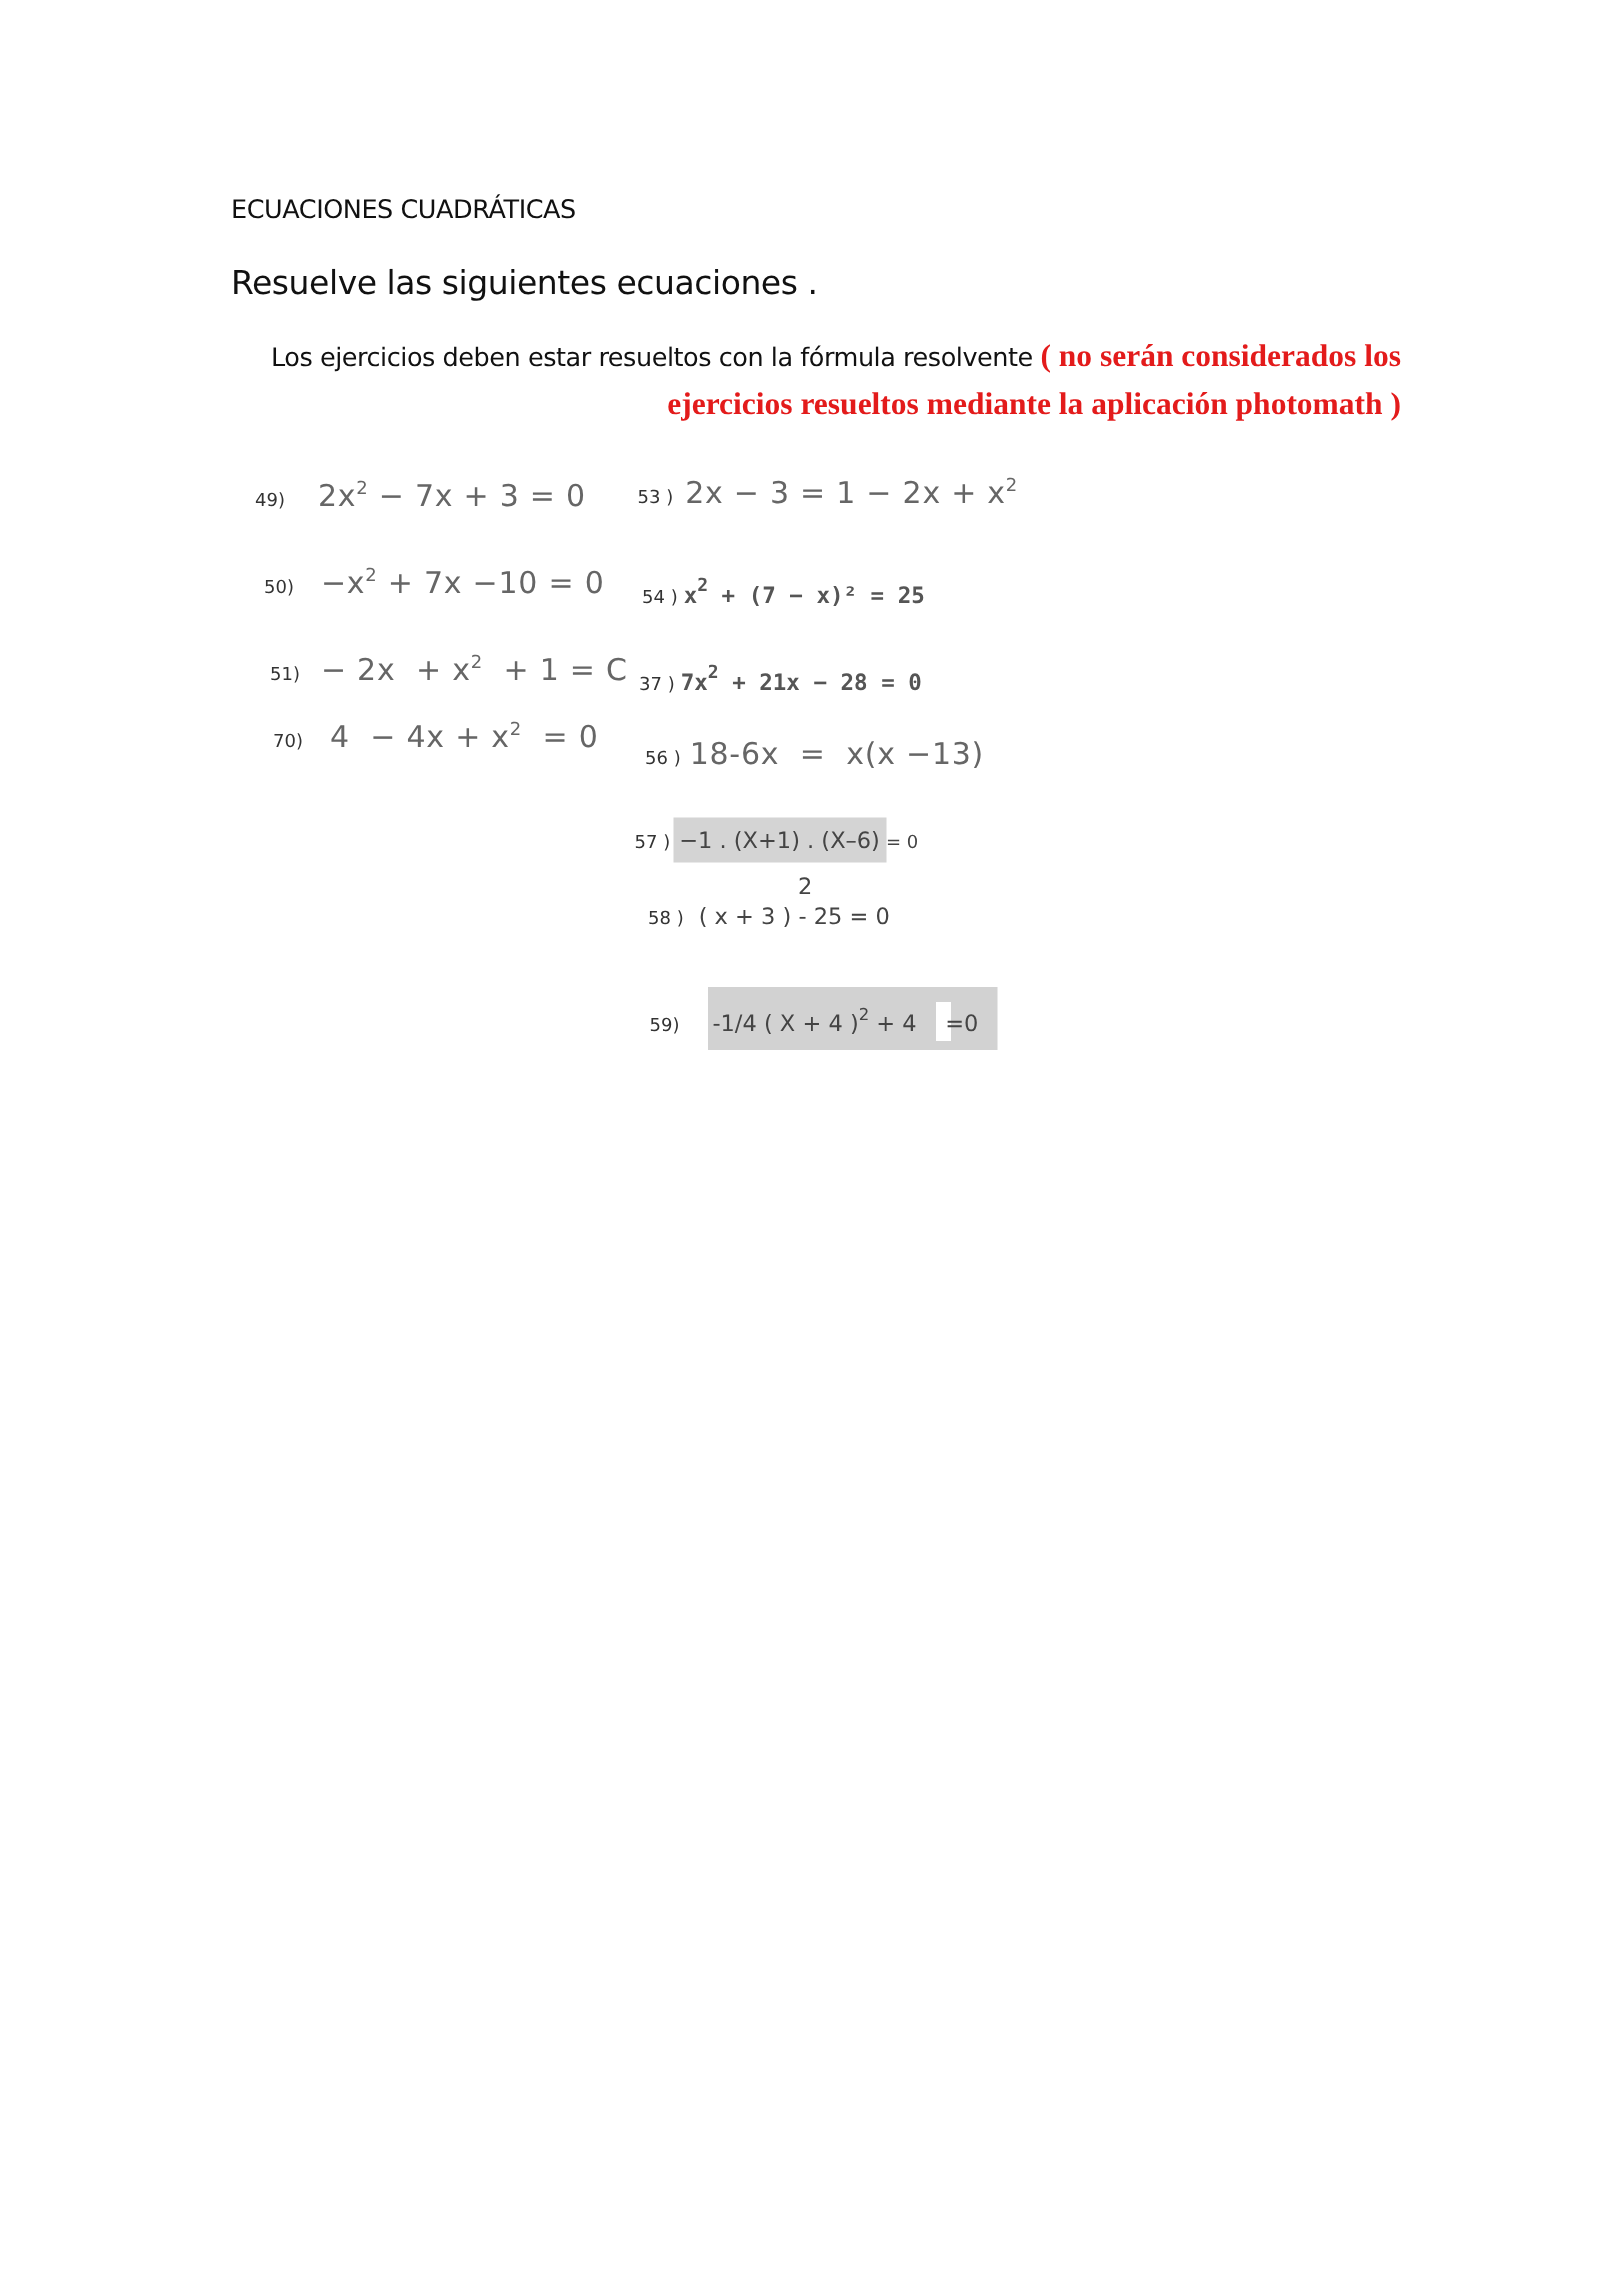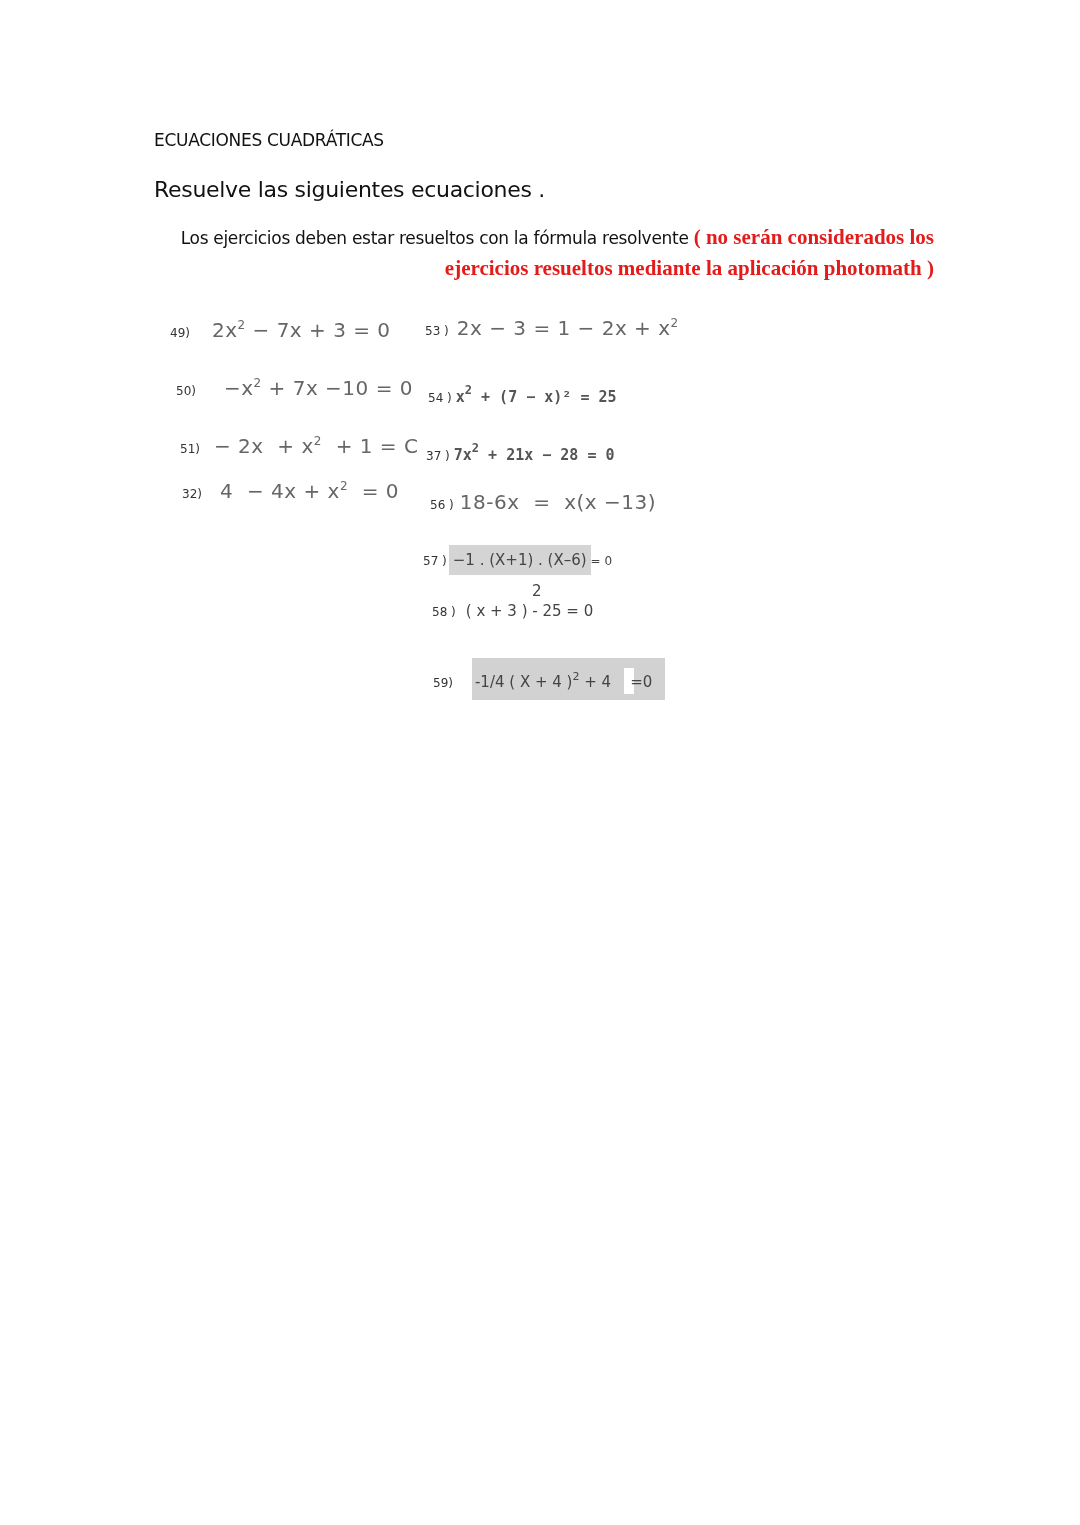--- a/index.html
+++ b/index.html
@@ -122,32 +122,32 @@
 <div class="instruction">Resuelve las siguientes ecuaciones .</div>
 <div class="requirement">
   <span>Los ejercicios deben estar resueltos con la fórmula resolvente </span><span class="warn">( no serán considerados los ejercicios resueltos mediante la aplicación photomath )</span>
 </div>
 
 <div class="eq" style="left:170px; top:318px;">
   <span class="num">49)</span>
   <span class="expr" style="margin-left:22px;"><span>2x</span><sup>2</sup><span> − 7x + 3 = 0</span></span>
 </div>
 
-<div class="eq" style="left:176px; top:376px;gap:10px;">
+<div class="eq" style="left:176px; top:376px;">
   <span class="num">50)</span>
   <span class="expr" style="margin-left:18px;"><span>−x</span><sup>2</sup><span> + 7x −10 = 0</span></span>
 </div>
 
 <div class="eq" style="left:180px; top:434px;">
   <span class="num">51)</span>
   <span class="expr" style="margin-left:14px; white-space:pre;"><span>− 2x  + x</span><sup>2</sup><span>  + 1 = C</span></span>
 </div>
 
 <div class="eq" style="left:182px; top:479px;">
-  <span class="num">32)</span>
+  <span class="num">70)</span>
   <span class="expr" style="margin-left:18px; white-space:pre;"><span>4  − 4x + x</span><sup>2</sup><span>  = 0</span></span>
 </div>
 
 <div class="eq" style="left:425px; top:316px;">
   <span class="num">53 )</span>
   <span class="expr" style="margin-left:8px;"><span>2x − 3 = 1 − 2x + x</span><sup>2</sup><span></span></span>
 </div>
 
 <div class="eq" style="left:428px; top:383px;">
   <span class="num">54 )</span>

